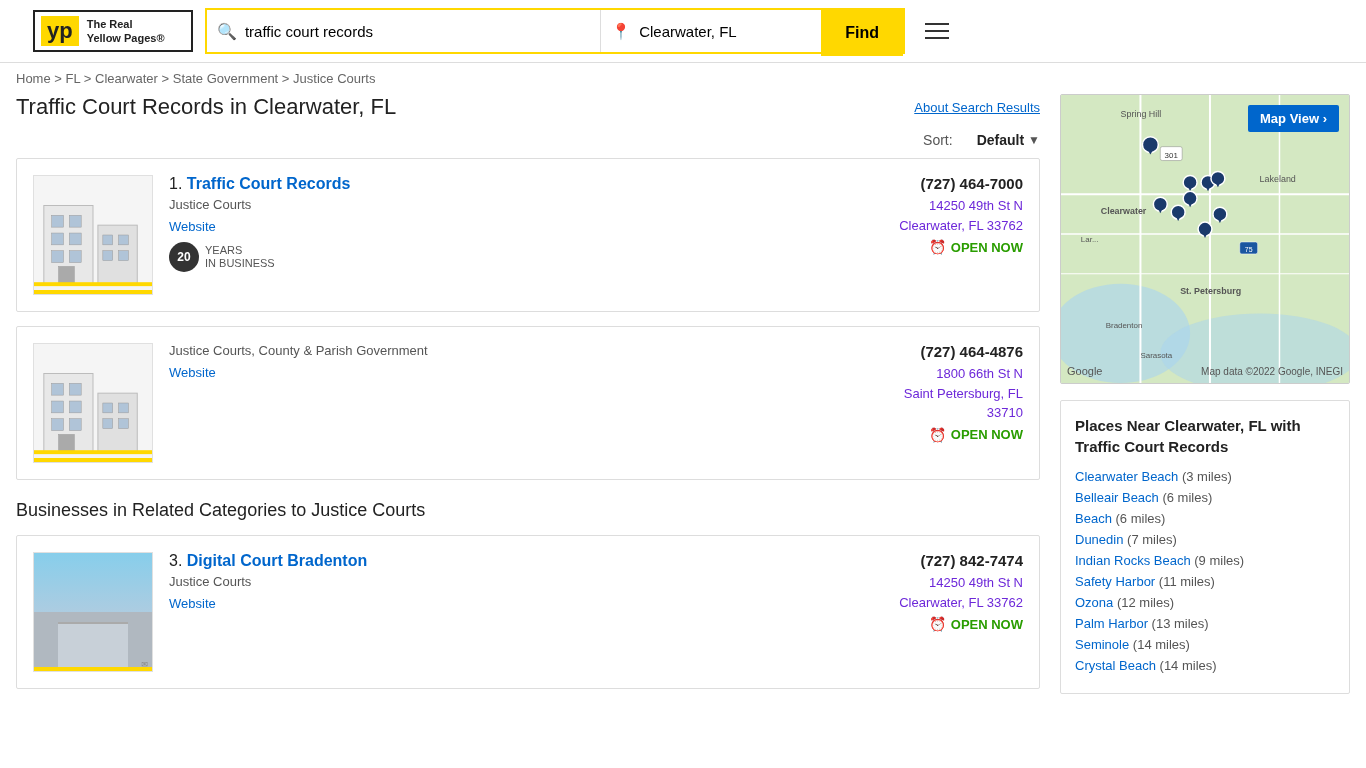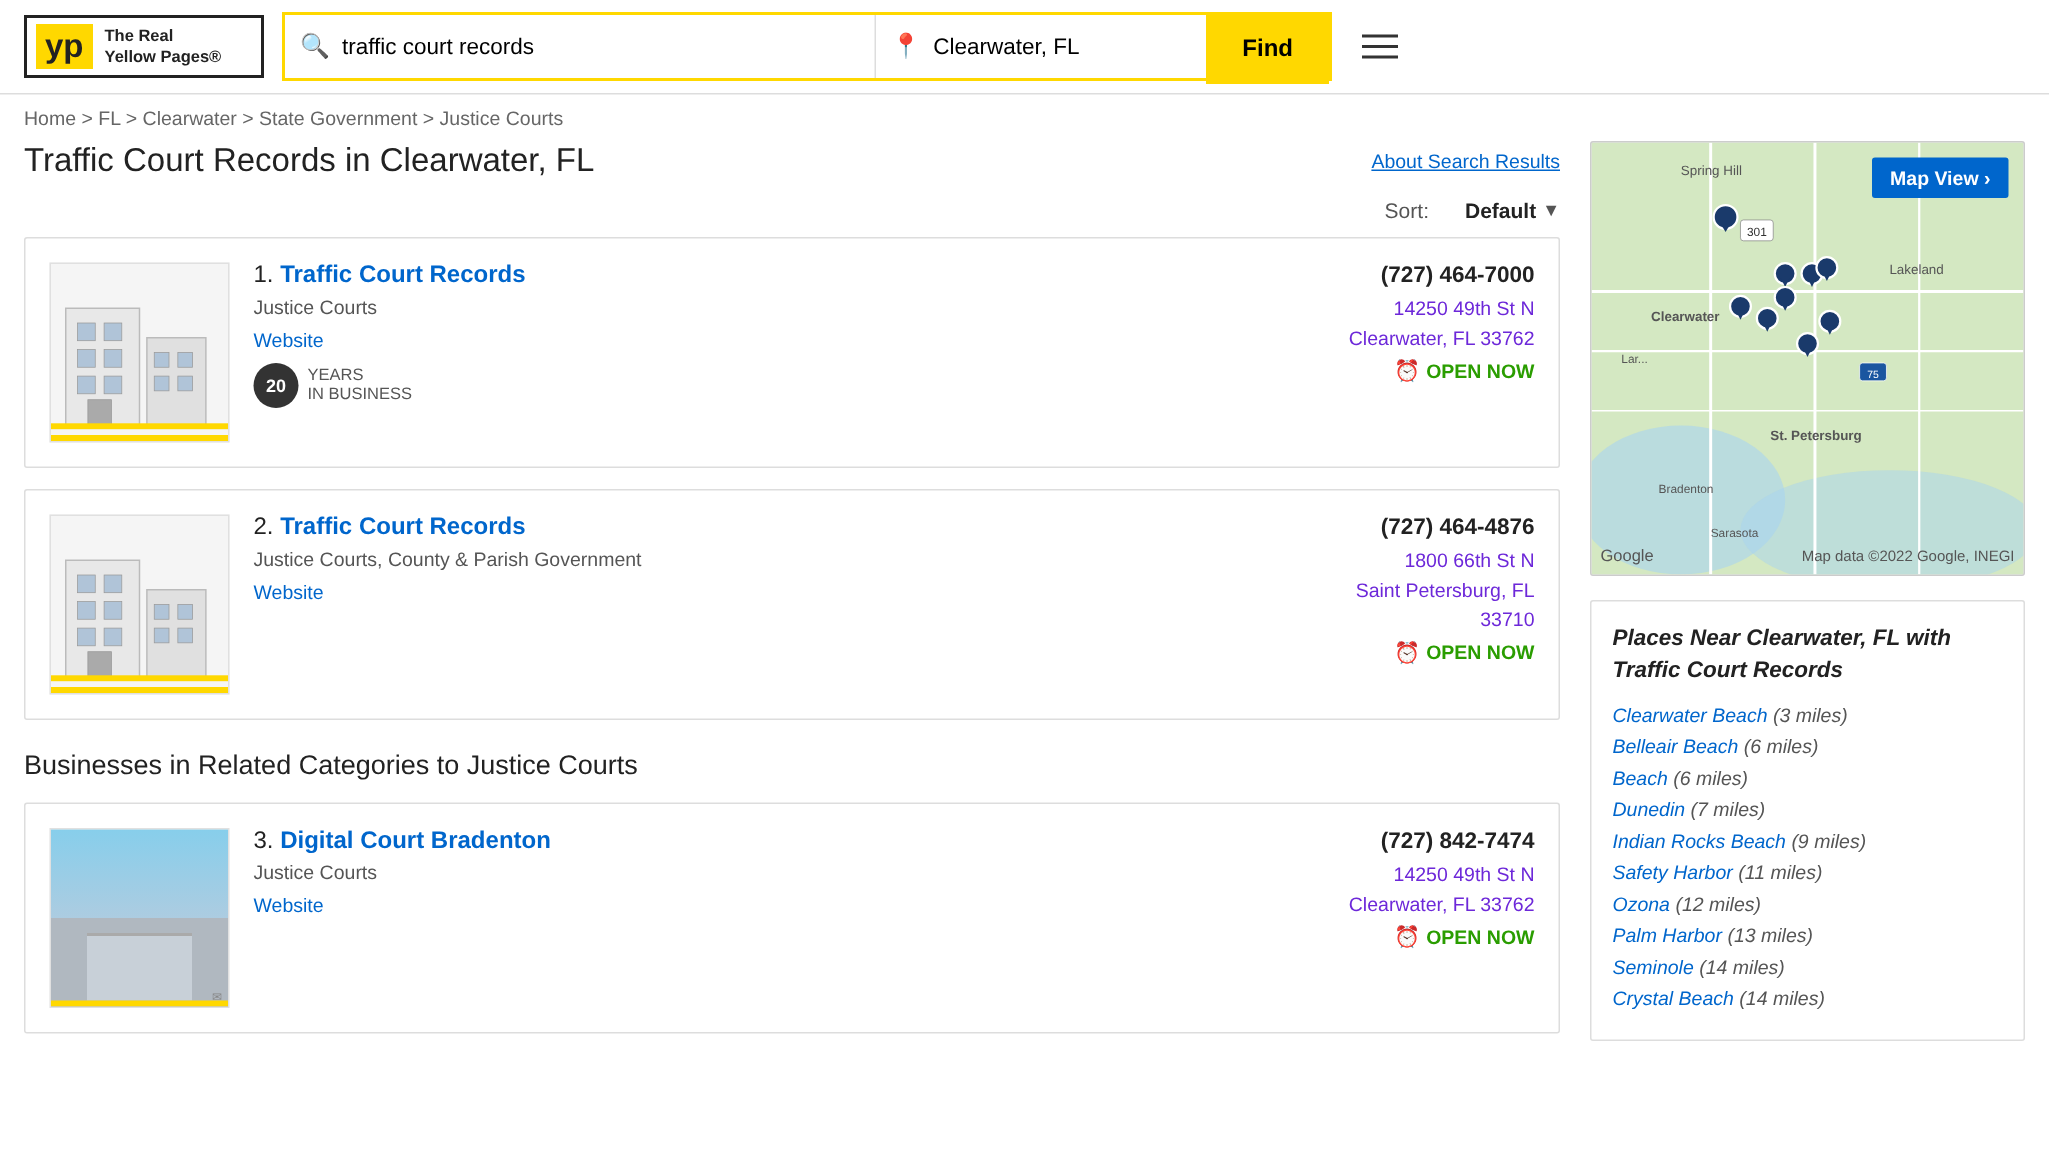--- a/index.html
+++ b/index.html
@@ -14,20 +14,21 @@
       gap: 12px;
       background: #fff;
     }
     .logo-box {
       display: flex;
       align-items: center;
       background: #fff;
       border: 2px solid #222;
       padding: 4px 6px;
       min-width: 160px;
+      margin-left: 17px;
     }
     .logo-yp {
       background: #ffd800;
       color: #222;
       font-weight: 900;
       font-size: 22px;
       padding: 2px 6px;
       margin-right: 8px;
     }
     .logo-text { font-size: 11px; font-weight: bold; line-height: 1.3; color: #222; }
@@ -221,21 +222,20 @@
 
     
     .map-svg { width: 100%; height: 100%; }
 
     
     .places-near {
       border: 1px solid #ddd;
       border-radius: 2px;
       padding: 14px;
       background: #fff;
-      font-style: italic;
     }
     .places-near-title { font-size: 15px; font-weight: bold; color: #222; margin-bottom: 12px; line-height: 1.4; }
     .places-near-list { list-style: none; }
     .places-near-list li { margin-bottom: 6px; font-size: 13px; }
     .places-near-list a { color: #0066cc; text-decoration: none; }
     .distance { color: #555; }
 
     
     .photo-placeholder {
       width: 120px;
@@ -372,23 +372,20 @@
           <rect x="36" y="76" width="12" height="12" fill="#b0c4d8" stroke="#999" stroke-width="0.5"></rect>
           <rect x="70" y="60" width="10" height="10" fill="#b0c4d8" stroke="#999" stroke-width="0.5"></rect>
           <rect x="86" y="60" width="10" height="10" fill="#b0c4d8" stroke="#999" stroke-width="0.5"></rect>
           <rect x="70" y="76" width="10" height="10" fill="#b0c4d8" stroke="#999" stroke-width="0.5"></rect>
           <rect x="86" y="76" width="10" height="10" fill="#b0c4d8" stroke="#999" stroke-width="0.5"></rect>
           <rect x="25" y="92" width="16" height="18" fill="#aaa" stroke="#999" stroke-width="0.5"></rect>
           <rect x="0" y="108" width="120" height="4" fill="#ffd800"></rect>
         </svg>
       </div>
       <div class="result-info">
-        <div class="result-name">
-          <span>2. </span><a href="#">Traffic Court Records</a>
-        </div>
         <div class="result-category">Justice Courts, County &amp; Parish Government</div>
         <div class="result-website">
           <a href="#">Website</a>
         </div>
       </div>
       <div class="result-right">
         <div class="result-phone">(727) 464-4876</div>
         <div class="result-address">
           <span>1800 66th St N</span><br>
           <span>Saint Petersburg, FL</span><br>

